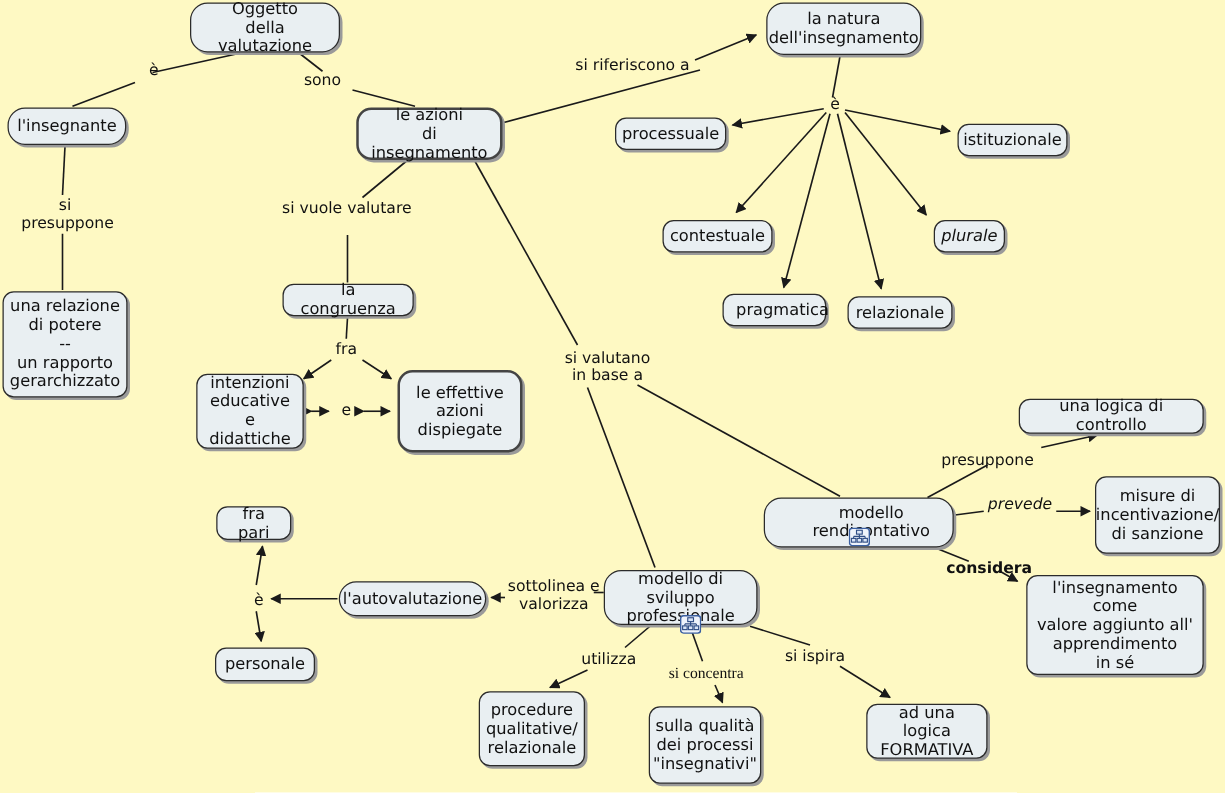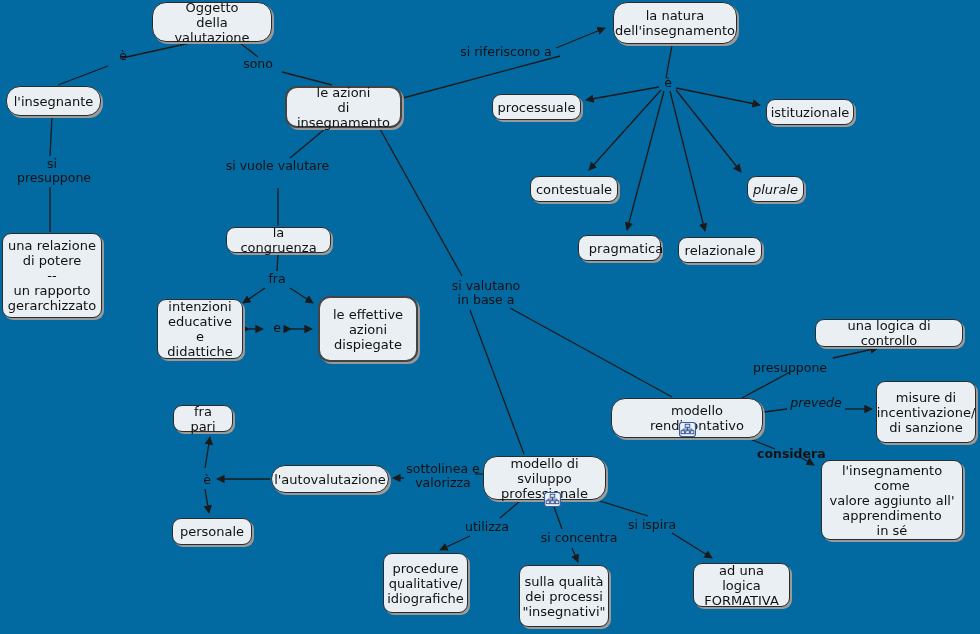--- a/index.html
+++ b/index.html
@@ -7,21 +7,21 @@
     padding: 0;
     background: #ffffff;
   }
   body {
     font-family: "DejaVu Sans", sans-serif;
   }
   #canvas {
     position: relative;
     width: 980px;
     height: 634px;
-    background: #0369a1;
+    background: #fef9c3;
     overflow: hidden;
   }
   #edges {
     position: absolute;
     left: 0;
     top: 0;
     width: 980px;
     height: 634px;
     pointer-events: none;
   }
@@ -187,21 +187,21 @@
       <div class="node" style="left: 815px; top: 319px; width: 148px; height: 28px;">una logica di controllo</div>
       <div class="node" style="left: 876px; top: 381px; width: 100px; height: 62px;">misure di
 incentivazione/
 di sanzione</div>
       <div class="node" style="left: 821px; top: 460px; width: 142px; height: 80px;">l'insegnamento come
 valore aggiunto all'
 apprendimento
 in sé</div>
       <div class="node" style="left: 383px; top: 553px; width: 85px; height: 60px;">procedure
 qualitative/
-idiografiche</div>
+relazionale</div>
       <div class="node" style="left: 519px; top: 565px; width: 90px; height: 62px;">sulla qualità
 dei processi
 "insegnativi"</div>
       <div class="node" style="left: 693px; top: 563px; width: 97px; height: 44px;">ad una logica
 FORMATIVA</div>
     </div>
 
   <div class="labels-layer">
       <div class="elabel" style="left: 113px; top: 49px; width: 20px;">è</div>
       <div class="elabel" style="left: 236px; top: 57px; width: 44px;">sono</div>
@@ -214,21 +214,21 @@
       <div class="elabel" style="left: 269px; top: 321px; width: 16px;">e</div>
       <div class="elabel" style="left: 447px; top: 279px; width: 78px;">si valutano
 in base a</div>
       <div class="elabel" style="left: 750px; top: 361px; width: 80px;">presuppone</div>
       <div class="elabel" style="left: 789px; top: 396px; width: 54px; font-style: italic;">prevede</div>
       <div class="elabel" style="left: 757px; top: 447px; width: 66px; font-weight: bold;">considera</div>
       <div class="elabel" style="left: 406px; top: 462px; width: 74px;">sottolinea e
 valorizza</div>
       <div class="elabel" style="left: 199px; top: 473px; width: 16px;">è</div>
       <div class="elabel" style="left: 462px; top: 520px; width: 50px;">utilizza</div>
-      <div class="elabel" style="left: 539px; top: 531px; width: 80px;">si concentra</div>
+      <div class="elabel" style="left: 525px; top: 531px; width: 80px; font-family: Liberation Serif, serif;">si concentra</div>
       <div class="elabel" style="left: 625px; top: 518px; width: 54px;">si ispira</div>
     </div>
 
 <div class="submap-icon" style="left: 679px; top: 422px;">
       <svg viewBox="0 0 17 15" width="17" height="15" xmlns="http://www.w3.org/2000/svg">
         <rect x="0.5" y="0.5" width="16" height="14" rx="2.5" fill="#eef3fb" stroke="#3a5fa0" stroke-width="1.2"></rect>
         <rect x="6.2" y="2.2" width="4.6" height="3.1" fill="#d9e4f5" stroke="#2f4d85" stroke-width="0.9"></rect>
         <path d="M8.5 5.3 L8.5 7.1 M3.9 7.1 L13.1 7.1 M3.9 7.1 L3.9 8.6 M8.5 7.1 L8.5 8.6 M13.1 7.1 L13.1 8.6" stroke="#2f4d85" stroke-width="0.9" fill="none"></path>
         <rect x="2.1" y="8.7" width="3.6" height="3.0" fill="#d9e4f5" stroke="#2f4d85" stroke-width="0.9"></rect>
         <rect x="6.7" y="8.7" width="3.6" height="3.0" fill="#d9e4f5" stroke="#2f4d85" stroke-width="0.9"></rect>

